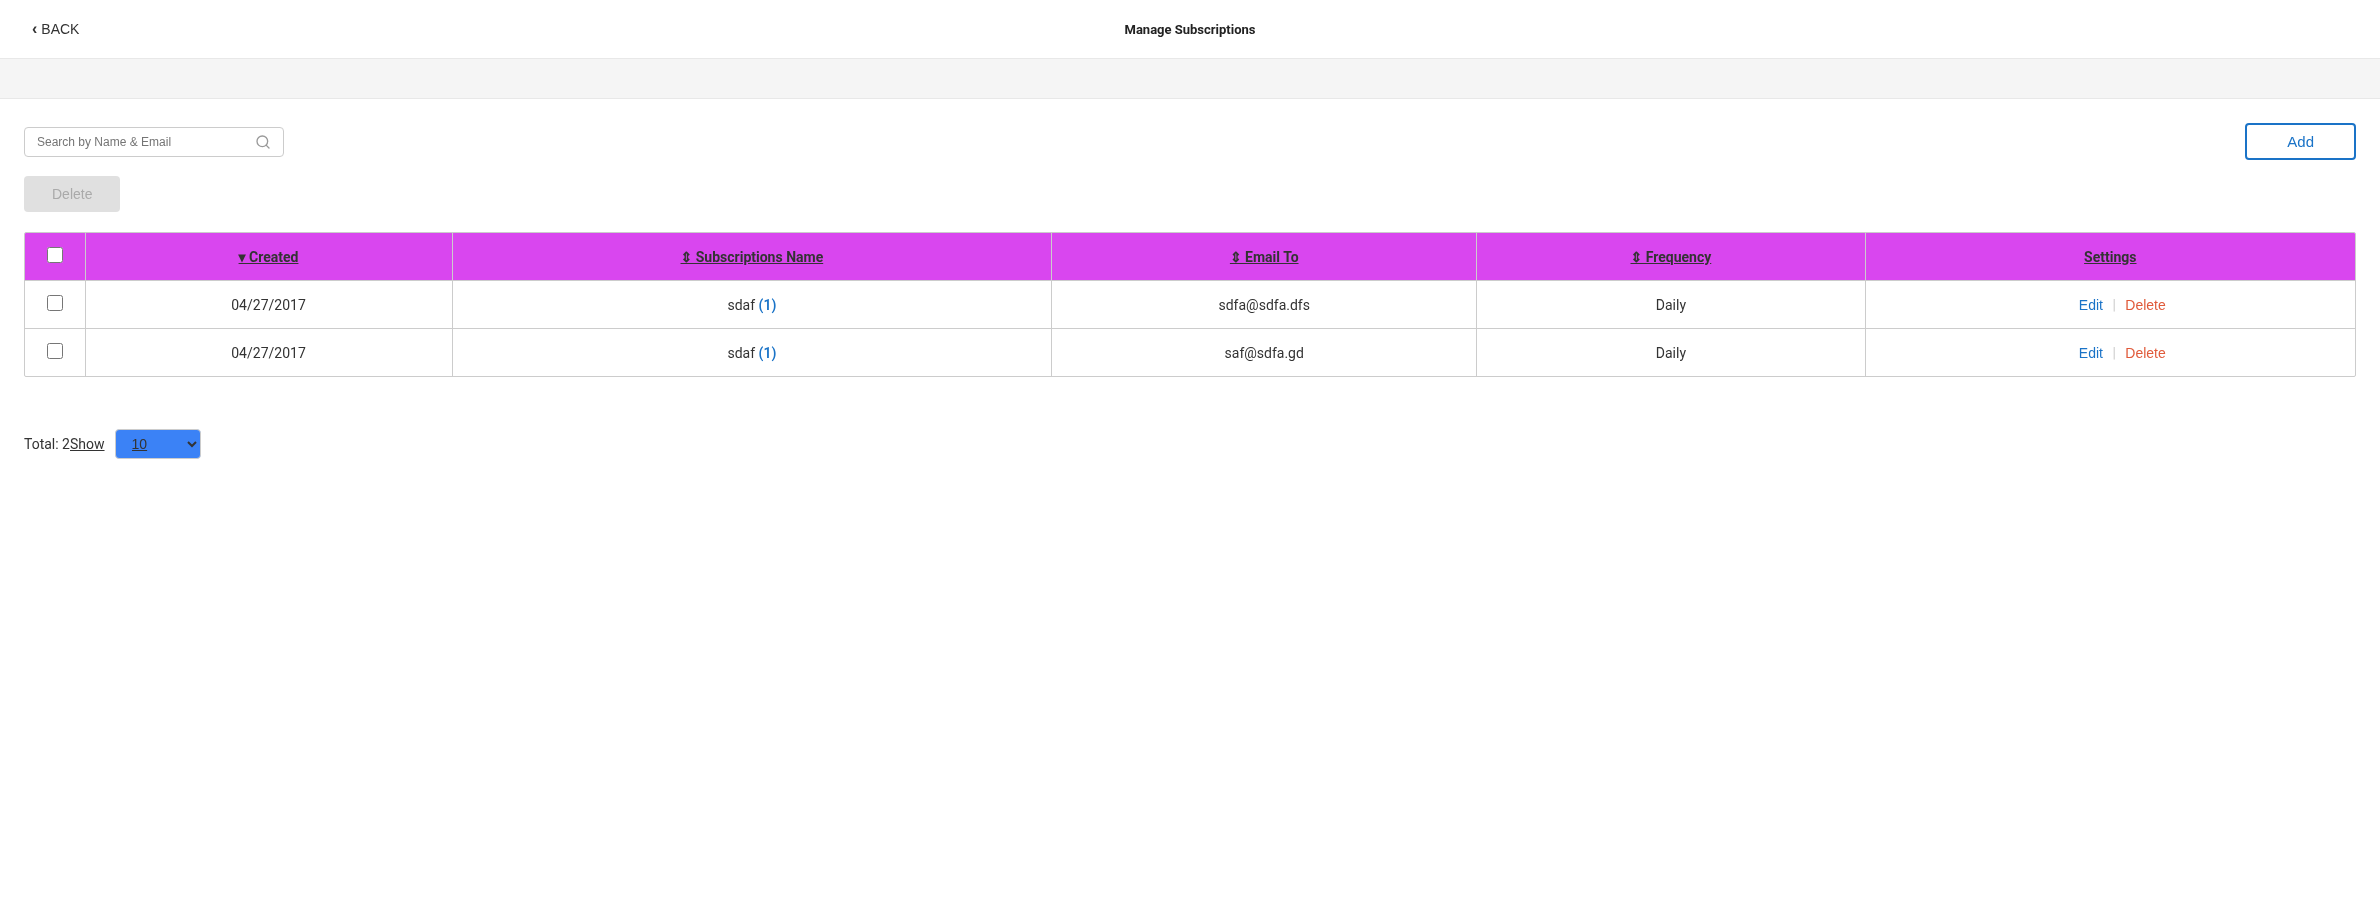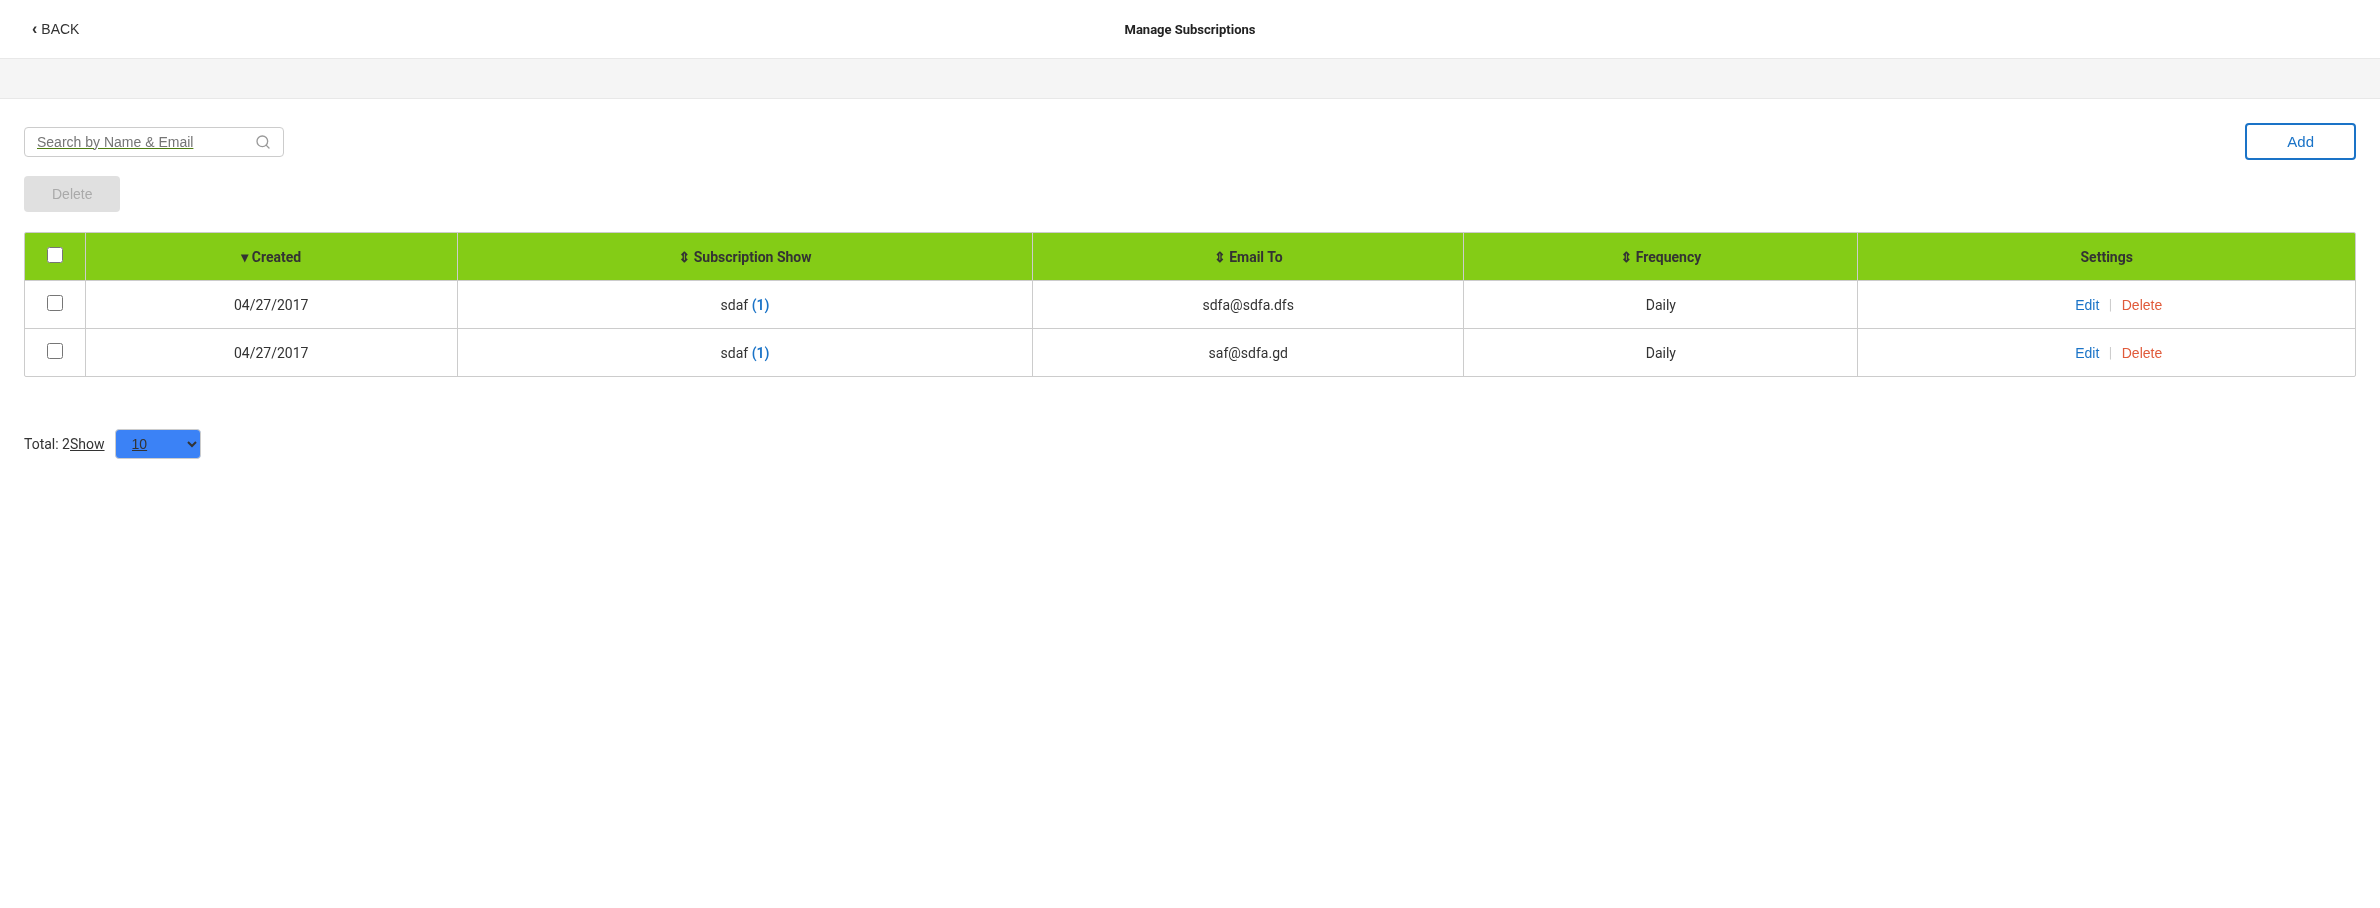--- a/index.html
+++ b/index.html
@@ -74,24 +74,23 @@
       border-radius: 4px;
       padding: 6px 12px;
       width: 260px;
       background: #fff;
     }
 
     .search-input {
       border: none;
       outline: none;
       flex: 1;
-      font-size: 14px;
-      color: #4d7c0f;
+      font-size: 12px;
+      color: #0f766e;
       background: transparent;
-      text-decoration: underline;
     }
 
     .search-icon-btn {
       background: none;
       border: none;
       cursor: pointer;
       color: #999;
       display: flex;
       align-items: center;
     }
@@ -124,22 +123,23 @@
       border-radius: 2px;
       overflow: hidden;
     }
 
     table {
       width: 100%;
       border-collapse: collapse;
     }
 
     thead tr {
-      background: #84cc16;
+      background: #d946ef;
       border-bottom: 1px solid #ccc;
+      text-decoration: underline;
     }
 
     th {
       padding: 14px 16px;
       font-weight: 700;
       font-size: 14px;
       color: #333;
       text-align: center;
       border-right: 1px solid #ccc;
     }
@@ -286,21 +286,21 @@
     <table>
       <thead>
         <tr>
           <th class="checkbox-col">
             <input type="checkbox" class="row-checkbox" style="">
           </th>
           <th>
             <span>▾ Created</span>
           </th>
           <th>
-            <span>⇕ Subscription Show</span>
+            <span>⇕ Subscriptions Name</span>
           </th>
           <th>
             <span>⇕ Email To</span>
           </th>
           <th>
             <span>⇕ Frequency</span>
           </th>
           <th>
             <span>Settings</span>
           </th>

